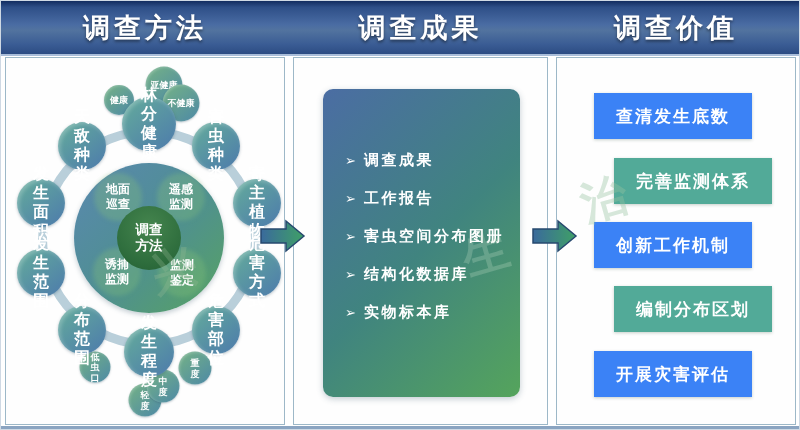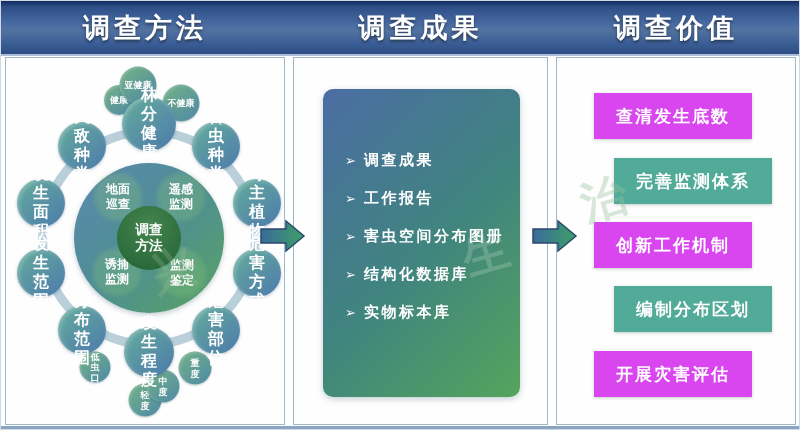--- a/index.html
+++ b/index.html
@@ -40,21 +40,21 @@
   
   .results-card{position:absolute;left:322px;top:88px;width:197px;height:308px;border-radius:10px;
     background:linear-gradient(135deg,#4b6da3 0%,#40847f 52%,#55a45c 100%);box-shadow:0 2px 6px rgba(60,90,110,.3);}
   .results-list{padding:52px 0 0 22px;margin:0;list-style:none;}
   .results-item{height:38px;display:flex;align-items:center;color:#fff;font-weight:bold;font-size:15px;letter-spacing:2.5px;}
   .results-bullet{font-size:13px;margin-right:8px;letter-spacing:0;font-weight:normal;}
 
   
   .value-btn{position:absolute;left:593px;width:158px;height:46px;display:flex;align-items:center;justify-content:center;
     color:#fff;font-size:17px;font-weight:bold;letter-spacing:2px;box-shadow:0 1px 3px rgba(70,100,80,.3);}
-  .value-green{background:#d946ef;}
+  .value-green{background:#3b82f6;}
   .value-teal{background:#52aa98;margin-left:20px;}
 
   
   .flow-arrow{position:absolute;top:217px;width:46px;height:36px;z-index:5;}
 
   
   .wm{position:absolute;font-size:46px;font-weight:bold;transform:rotate(-16deg);z-index:6;pointer-events:none;}
   .wm1{left:150px;top:238px;color:rgba(150,185,150,.30);}
   .wm2{left:462px;top:222px;color:rgba(225,240,220,.22);}
   .wm3{left:580px;top:168px;color:rgba(150,195,160,.38);}
@@ -117,21 +117,21 @@
   <div class="circle ring-node" style="left:40px;top:202px;">
       <span>发生面积</span>
     </div>
   <div class="circle ring-node" style="left:81px;top:145px;">
       <span>天敌种类</span>
     </div>
 
   <div class="circle sat" style="left:118px;top:99px;width:30px;height:30px;">
       <span>健康</span>
     </div>
-  <div class="circle sat" style="left:137px;top:84px;width:37px;height:37px;">
+  <div class="circle sat" style="left:163px;top:84px;width:37px;height:37px;">
       <span>亚健康</span>
     </div>
   <div class="circle sat" style="left:180px;top:102px;width:37px;height:37px;">
       <span>不健康</span>
     </div>
   <div class="circle sat" style="left:94px;top:366px;width:31px;height:31px;">
       <span style="display:inline-block;width:10px;">低虫口</span>
     </div>
   <div class="circle sat" style="left:144px;top:386px;width:33px;height:33px;margin-top:13px;">
       <span style="display:inline-block;width:11px;">轻度</span>

